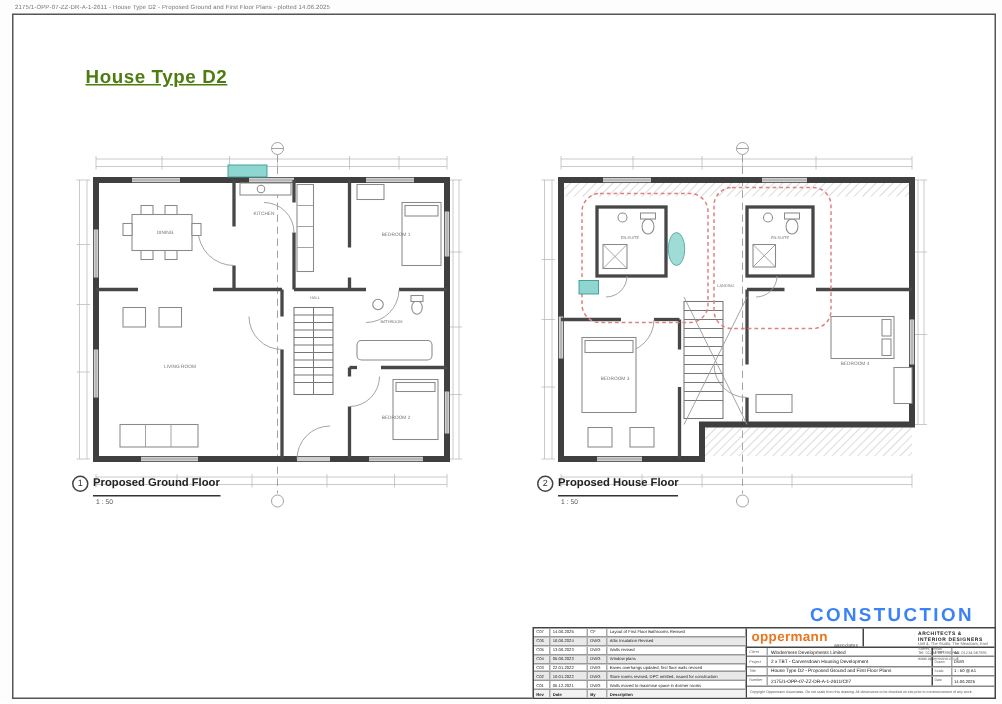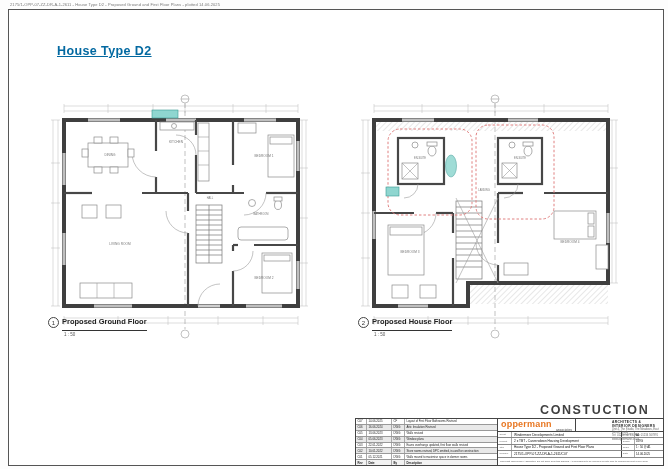--- a/index.html
+++ b/index.html
@@ -6,39 +6,39 @@
   html,body { width:668px; height:469px; background:#fff; overflow:hidden;
               font-family:"Liberation Sans", sans-serif; }
   .page { position:relative; width:668px; height:469px; background:#fdfdfd; }
 
   .print-header { position:absolute; left:10px; top:2px; font-size:4px; color:#777;
                   white-space:nowrap; letter-spacing:.1px; }
   .sheet-border { position:absolute; left:8px; top:9px; width:656px; height:457px;
                   border:1px solid #555; background:#fff; }
 
   .sheet-title { position:absolute; left:57px; top:44px; font-size:12.5px; font-weight:600;
-                 color:#0369a1; text-decoration:underline; letter-spacing:.4px; }
+                 color:#4d7c0f; text-decoration:underline; letter-spacing:.4px; }
 
   .plan-svg { position:absolute; width:260px; height:250px; }
   #plan1 { left:48px; top:93px; }
   #plan2 { left:358px; top:93px; }
 
   .cap { position:absolute; display:flex; align-items:flex-start; gap:3px; }
   #cap1 { left:48px; top:317px; }
   #cap2 { left:358px; top:317px; }
   .cap-num { width:11px; height:11px; border:1px solid #444; border-radius:50%;
              font-size:6px; color:#333; display:flex; align-items:center; justify-content:center;
              background:#fff; flex:0 0 auto; }
   .cap-body { display:flex; flex-direction:column; }
   .cap-text { font-size:7.5px; font-weight:bold; color:#222;
               border-bottom:1px solid #333; padding-bottom:4px; }
   .cap-scale { font-size:4.5px; color:#555; margin-top:1px; margin-left:2px; }
 
   .stamp { position:absolute; left:540px; top:403px; font-size:12.5px; font-weight:bold;
-           color:#404040; letter-spacing:1.6px; }
+           color:#3b82f6; letter-spacing:1.6px; }
 
   .titleblock { position:absolute; left:355px; top:418px; width:309px; height:48px;
                 border:1px solid #444; display:flex; background:#fff; }
   .revtable { width:142px; border-right:1px solid #444; display:flex; flex-direction:column; }
   .rt-row { flex:1; display:flex; border-top:.5px solid #999; align-items:center; overflow:hidden; }
   .rt-row:first-child { border-top:none; }
   .rt-row:nth-child(even) { background:#e9e9e9; }
   .rt-row.hdr { font-weight:bold; background:#f2f2f2; }
   .rt-c { font-size:2.8px; color:#222; padding-left:1.5px; white-space:nowrap; overflow:hidden; }
   .rt-c1 { width:11px; border-right:.5px solid #aaa; height:100%; display:flex; align-items:center; }

